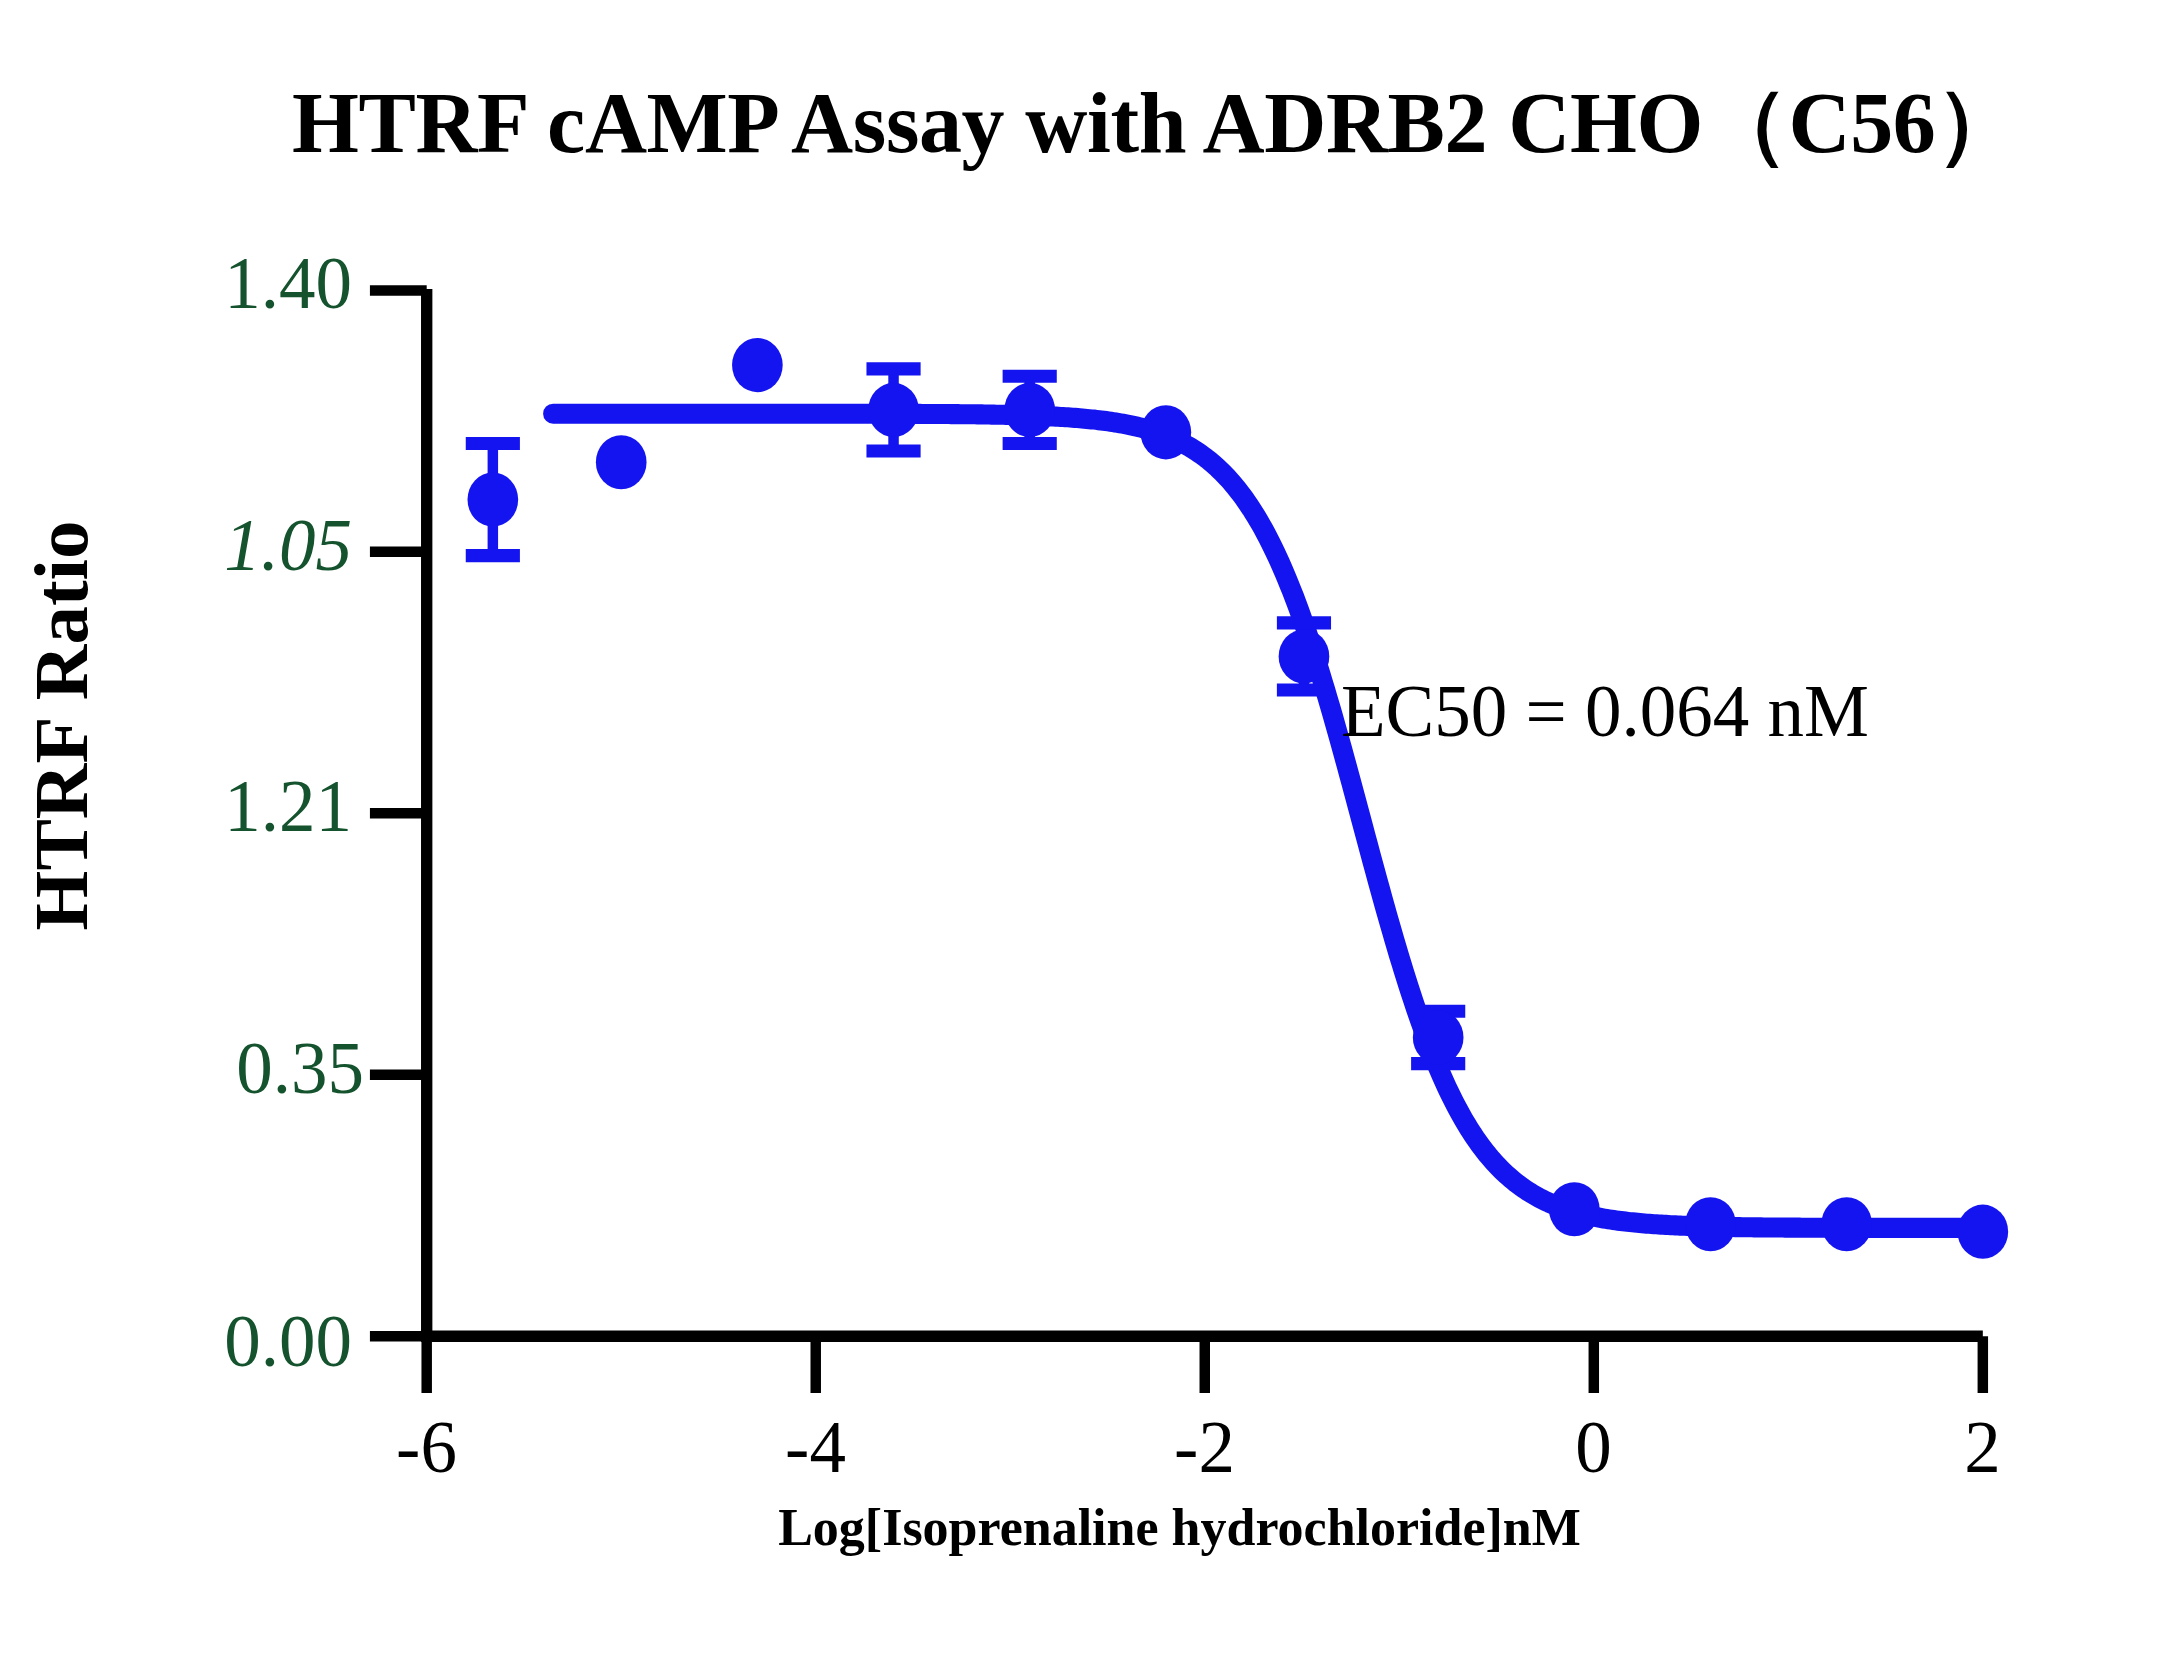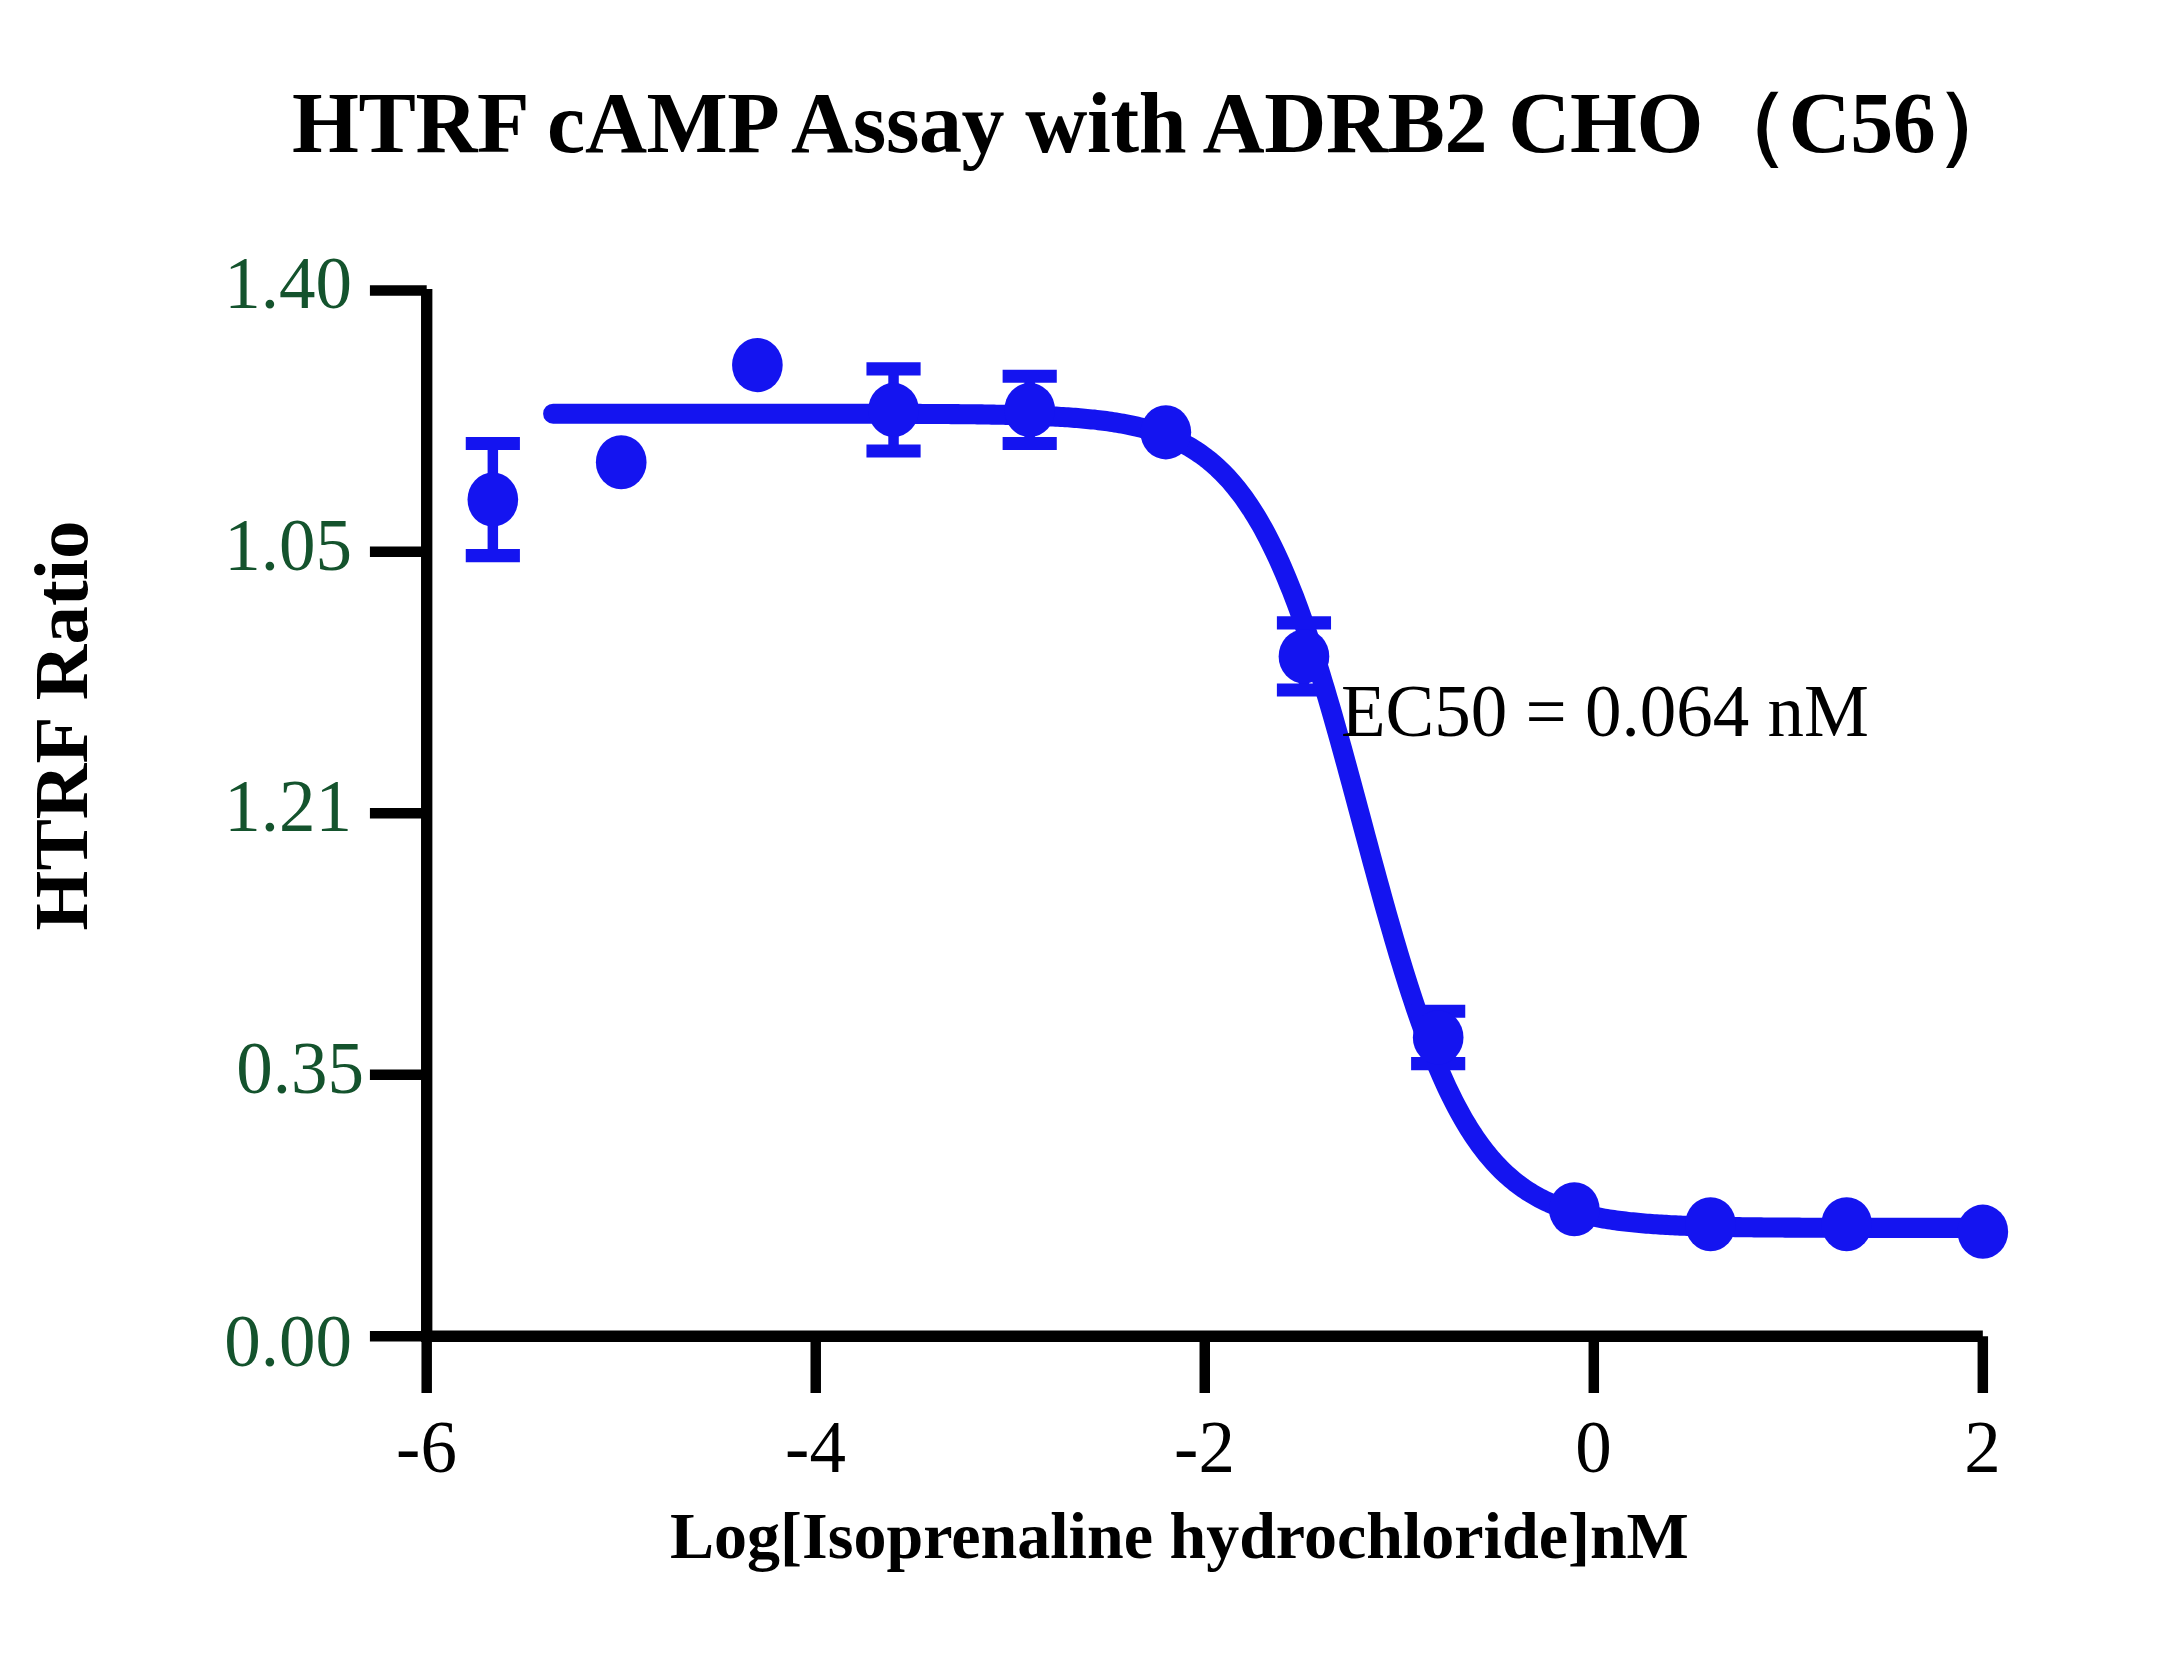--- a/index.html
+++ b/index.html
@@ -14,21 +14,21 @@
 
   #ylabel{
     position:absolute;left:-332px;top:681px;width:786px;
     transform:rotate(-90deg);transform-origin:center center;
     text-align:center;font-family:"Liberation Serif",serif;font-weight:bold;
     font-size:77px;color:#000;white-space:nowrap;
   }
 
   #xlabel{
     position:absolute;left:306px;top:1498px;width:1747px;text-align:center;
-    font-family:"Liberation Serif",serif;font-weight:bold;font-size:66px;
+    font-family:"Liberation Serif",serif;font-weight:bold;font-size:52px;
     color:#000;white-space:nowrap;
   }
 
   #plot-svg{position:absolute;left:0;top:0;width:2313px;height:1676px;}
 
   .ytick-label{
     position:absolute;text-align:right;width:262px;
     font-family:"Liberation Serif",serif;font-size:73px;color:#14532d;
     white-space:nowrap;
   }
@@ -102,21 +102,21 @@
         <ellipse cx="3916.475" cy="2803.392857142857" rx="58" ry="62" fill="#1414F0"></ellipse>
         <ellipse cx="4228.237499999999" cy="2803.392857142857" rx="58" ry="62" fill="#1414F0"></ellipse>
         <ellipse cx="4540" cy="2820.5" rx="58" ry="62" fill="#1414F0"></ellipse>
       </g>
   </svg>
 
   <div id="ytick-labels">
       <div class="ytick-label" style="left: 90px; top: 1288px; margin-top: 12px;">0.00</div>
       <div class="ytick-label" style="left: 102px; top: 1027px;">0.35</div>
       <div class="ytick-label" style="left: 90px; top: 765px;">1.21</div>
-      <div class="ytick-label" style="left: 90px; top: 504px;">1.05</div>
+      <div class="ytick-label" style="left: 90px; top: 504px; font-style: italic;">1.05</div>
       <div class="ytick-label" style="left: 90px; top: 242px;">1.40</div>
     </div>
   <div id="xtick-labels">
       <div class="xtick-label" style="left: 339px; top: 1406px;">-6</div>
       <div class="xtick-label" style="left: 728px; top: 1406px;">-4</div>
       <div class="xtick-label" style="left: 1117px; top: 1406px;">-2</div>
       <div class="xtick-label" style="left: 1506px; top: 1406px;">0</div>
       <div class="xtick-label" style="left: 1895px; top: 1406px;">2</div>
     </div>
 

